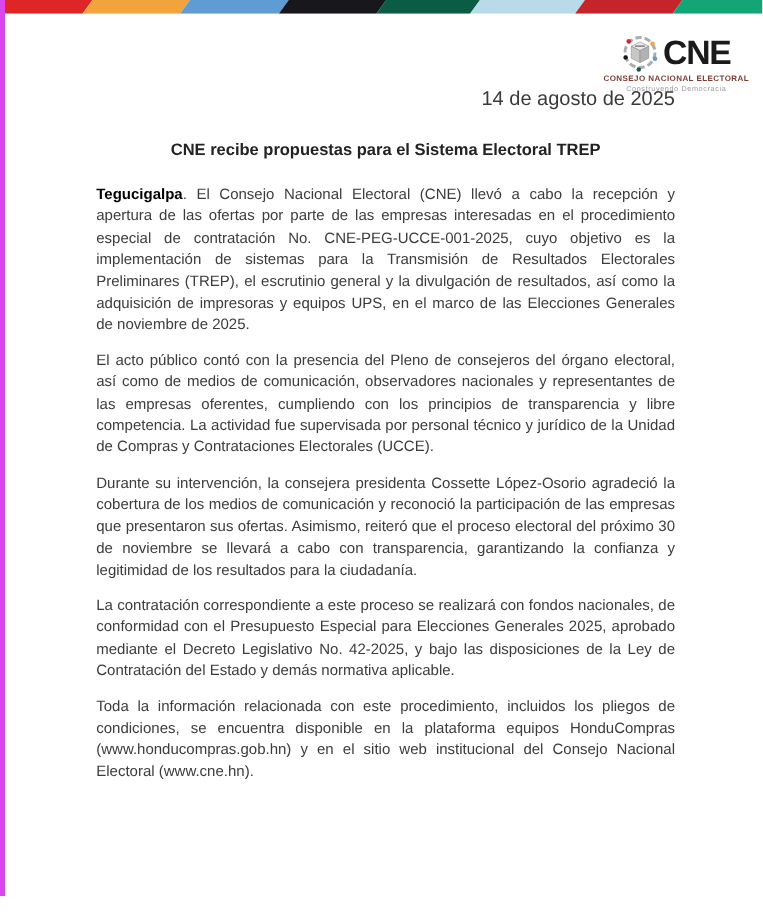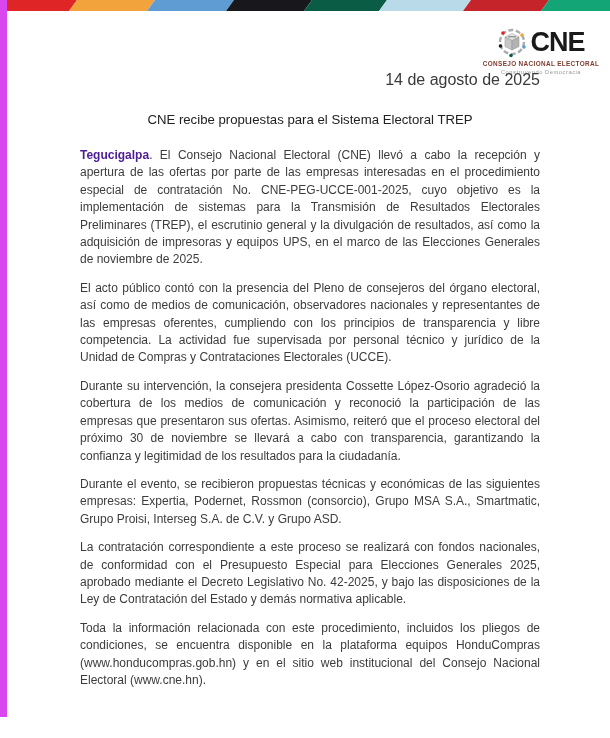--- a/index.html
+++ b/index.html
@@ -1,21 +1,21 @@
 <!DOCTYPE html>
 <html><head>
 <meta charset="utf-8">
 <style>
   html,body{margin:0;padding:0;background:#ffffff;}
   .page{
     position:relative;
     width:610px;height:717px;
     background:#ffffff;
     box-sizing:border-box;
-    border-left:7px solid #d946ef;
+    border-left:4px solid #d946ef;
     font-family:"Liberation Sans", sans-serif;
     overflow:hidden;
   }
   .stripe{display:block;width:610px;height:11px;margin-left:-2px;}
   .logo-block{
     position:absolute;top:26px;right:15px;
     width:108px;
     display:flex;flex-direction:column;align-items:center;
   }
   .logo-row{display:flex;align-items:center;gap:3px;}
@@ -29,29 +29,29 @@
   }
   .logo-tagline{
     margin-top:1.5px;font-size:5.8px;letter-spacing:.5px;color:#9a9a9a;white-space:nowrap;
   }
   .date-line{
     position:absolute;top:71px;right:70px;
     font-size:16px;color:#3a3a3a;
   }
   .doc-title{
     position:absolute;top:112px;left:73px;right:70px;
-    text-align:center;font-size:13.2px;font-weight:normal;color:#222222;
+    text-align:center;font-size:13.2px;font-weight:bold;color:#222222;
   }
   .body-text{
     position:absolute;top:147px;left:73px;right:70px;
     font-size:12px;line-height:17.4px;color:#3c3c3c;
     text-align:justify;
   }
   .body-text p{margin:0 0 11px 0;}
-  .body-text strong{color:#4c1d95;}
+  .body-text strong{color:#000000;}
 </style>
 </head>
 <body>
 
 <div class="page">
 
   <svg class="stripe" viewBox="0 0 610 11" preserveAspectRatio="none" id="stripe-svg">
       <polygon points="-4,0 72,0 64,11 -12,11" fill="#e02527"></polygon>
       <polygon points="72,0 150,0 142,11 64,11" fill="#f2a33c"></polygon>
       <polygon points="150,0 229,0 221,11 142,11" fill="#5e9cd3"></polygon>
@@ -86,18 +86,17 @@
   </div>
 
   <div class="date-line">14 de agosto de 2025</div>
 
   <div class="doc-title">CNE recibe propuestas para el Sistema Electoral TREP</div>
 
   <div class="body-text" id="body-container">
       <p><strong>Tegucigalpa</strong>. El Consejo Nacional Electoral (CNE) llevó a cabo la recepción y apertura de las ofertas por parte de las empresas interesadas en el procedimiento especial de contratación No. CNE-PEG-UCCE-001-2025, cuyo objetivo es la implementación de sistemas para la Transmisión de Resultados Electorales Preliminares (TREP), el escrutinio general y la divulgación de resultados, así como la adquisición de impresoras y equipos UPS, en el marco de las Elecciones Generales de noviembre de 2025.</p>
       <p>El acto público contó con la presencia del Pleno de consejeros del órgano electoral, así como de medios de comunicación, observadores nacionales y representantes de las empresas oferentes, cumpliendo con los principios de transparencia y libre competencia. La actividad fue supervisada por personal técnico y jurídico de la Unidad de Compras y Contrataciones Electorales (UCCE).</p>
       <p>Durante su intervención, la consejera presidenta Cossette López-Osorio agradeció la cobertura de los medios de comunicación y reconoció la participación de las empresas que presentaron sus ofertas. Asimismo, reiteró que el proceso electoral del próximo 30 de noviembre se llevará a cabo con transparencia, garantizando la confianza y legitimidad de los resultados para la ciudadanía.</p>
-      <p>Durante el evento, se recibieron propuestas técnicas y económicas de las siguientes empresas: Expertia, Podernet, Rossmon (consorcio), Grupo MSA S.A., Smartmatic, Grupo Proisi, Interseg S.A. de C.V. y Grupo ASD.</p>
       <p>La contratación correspondiente a este proceso se realizará con fondos nacionales, de conformidad con el Presupuesto Especial para Elecciones Generales 2025, aprobado mediante el Decreto Legislativo No. 42-2025, y bajo las disposiciones de la Ley de Contratación del Estado y demás normativa aplicable.</p>
       <p>Toda la información relacionada con este procedimiento, incluidos los pliegos de condiciones, se encuentra disponible en la plataforma equipos HonduCompras (www.honducompras.gob.hn) y en el sitio web institucional del Consejo Nacional Electoral (www.cne.hn).</p>
     </div>
 
 </div>
 
 </body></html>

